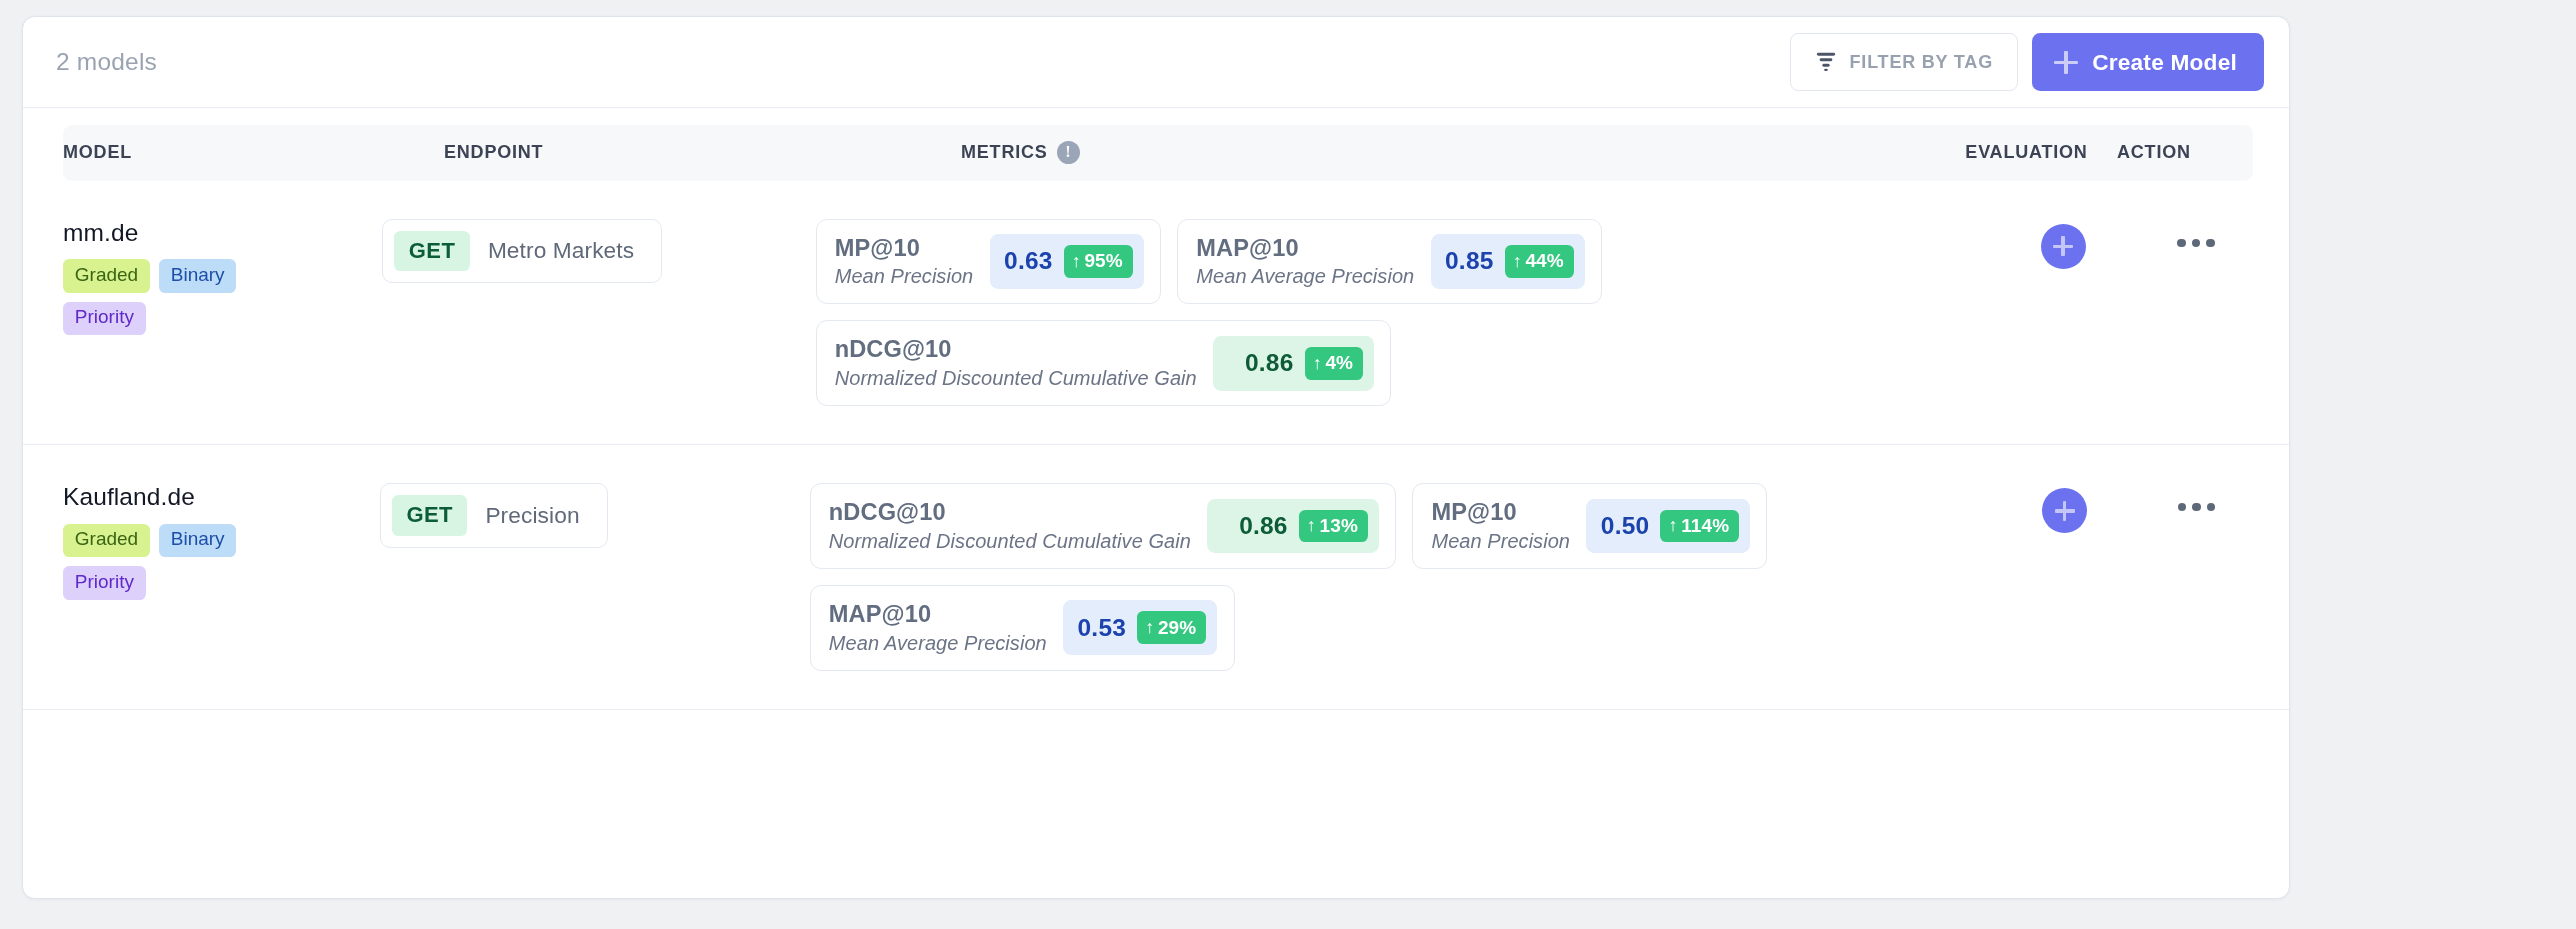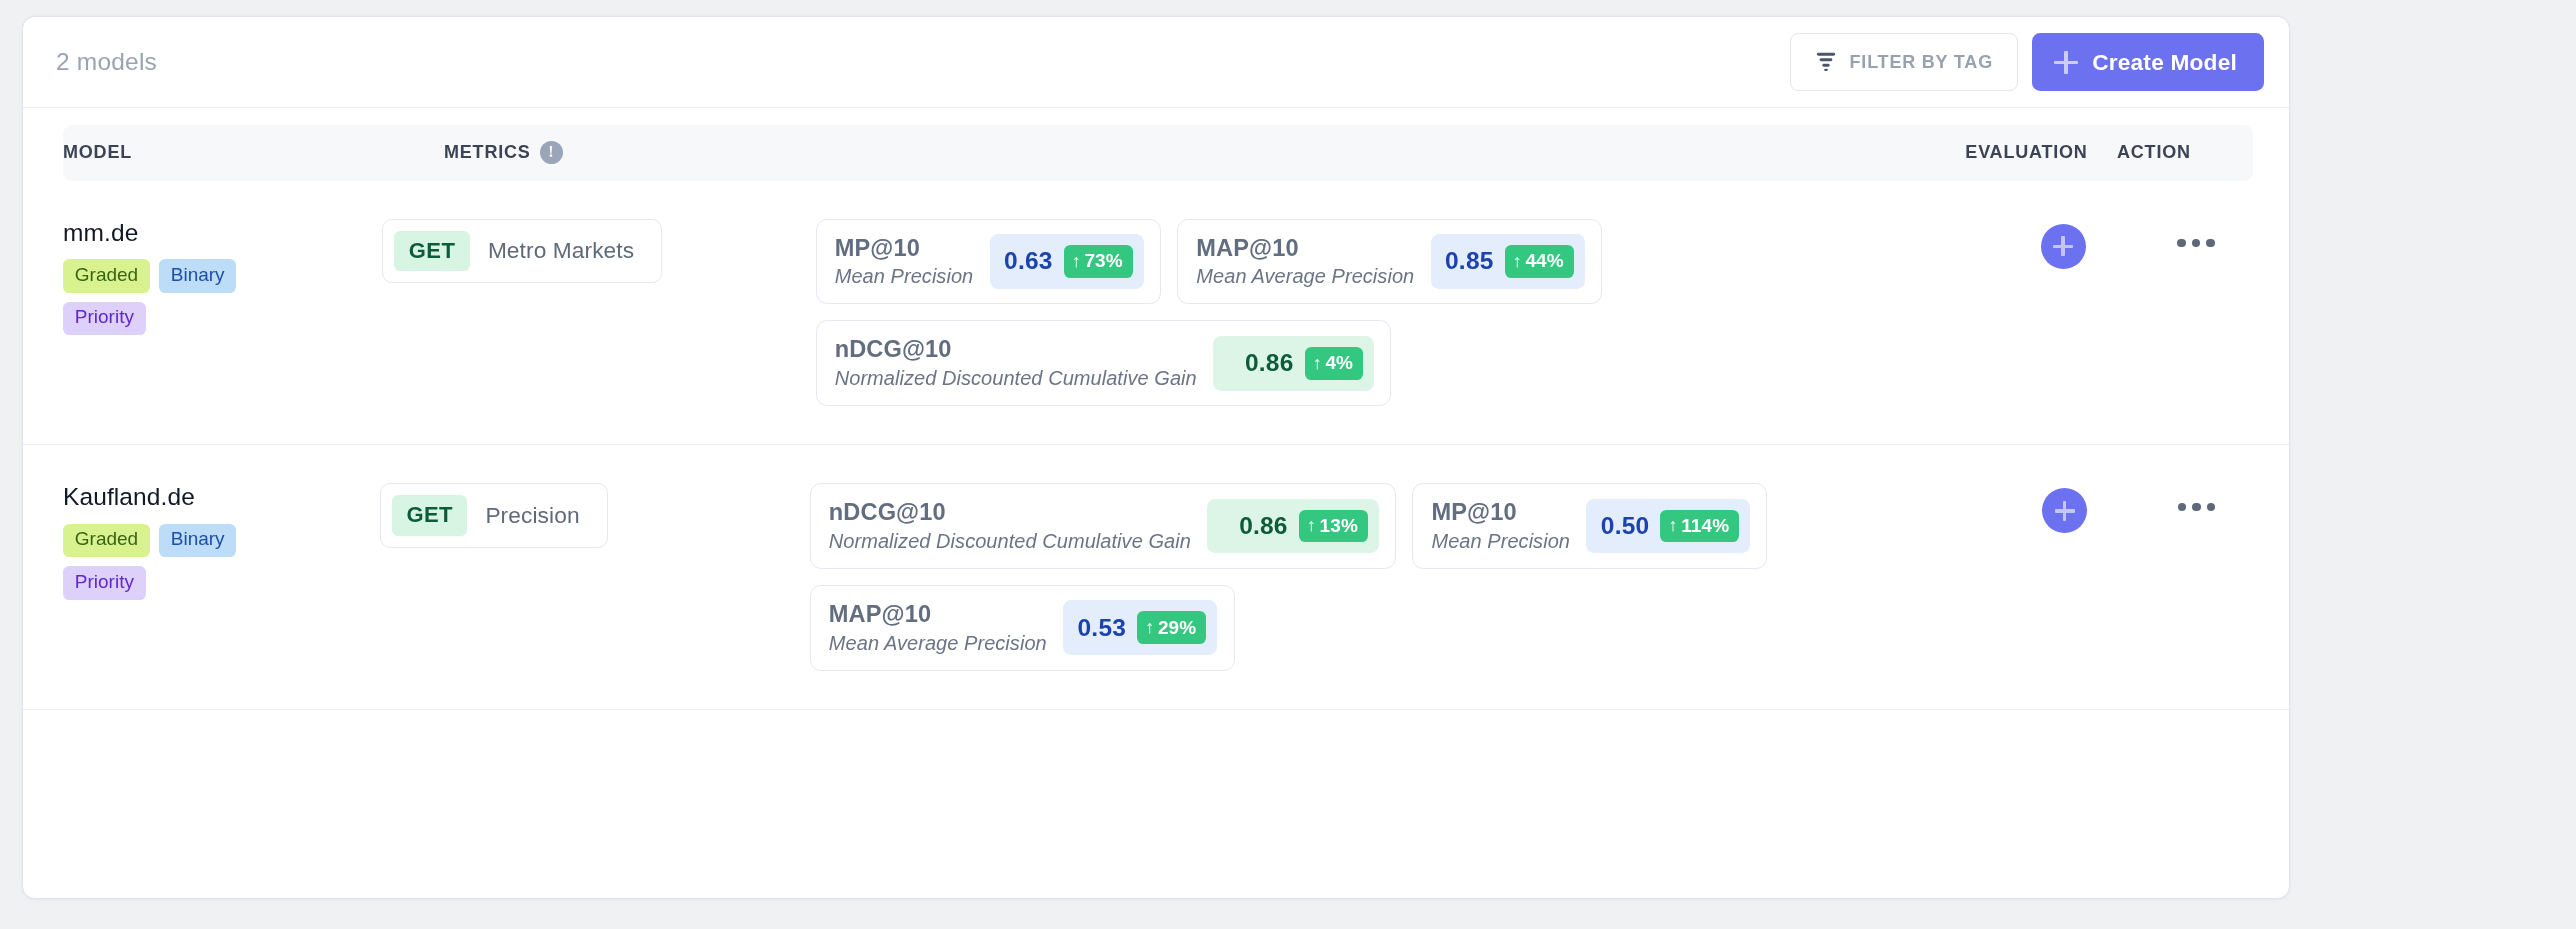--- a/index.html
+++ b/index.html
@@ -297,20 +297,21 @@
           <span class="plus-glyph"></span>
           <span class="label">Create Model</span>
         </button>
       </div>
     </div>
 
     <div class="table">
 
       <div class="thead">
         <div class="th col-model">MODEL</div>
+        <div class="th col-endpoint">ENDPOINT</div>
         <div class="th col-metrics">
           <span>METRICS</span>
           <span class="info-icon">!</span>
         </div>
         <div class="th col-eval">EVALUATION</div>
         <div class="th col-action">ACTION</div>
       </div>
 
       <div class="tbody" id="tbody">
     <div class="row">
@@ -333,21 +334,21 @@
       <div class="metrics">
     <div class="metric-card">
       <div class="metric-text">
         <div class="metric-title">MP@10</div>
         <div class="metric-sub">Mean Precision</div>
       </div>
       <div class="metric-pill blue">
         <span class="metric-value">0.63</span>
         <span class="delta">
           <span class="arrow">↑</span>
-          <span>73%</span>
+          <span>95%</span>
         </span>
       </div>
     </div>
     <div class="metric-card">
       <div class="metric-text">
         <div class="metric-title">MAP@10</div>
         <div class="metric-sub">Mean Average Precision</div>
       </div>
       <div class="metric-pill blue">
         <span class="metric-value">0.85</span>

